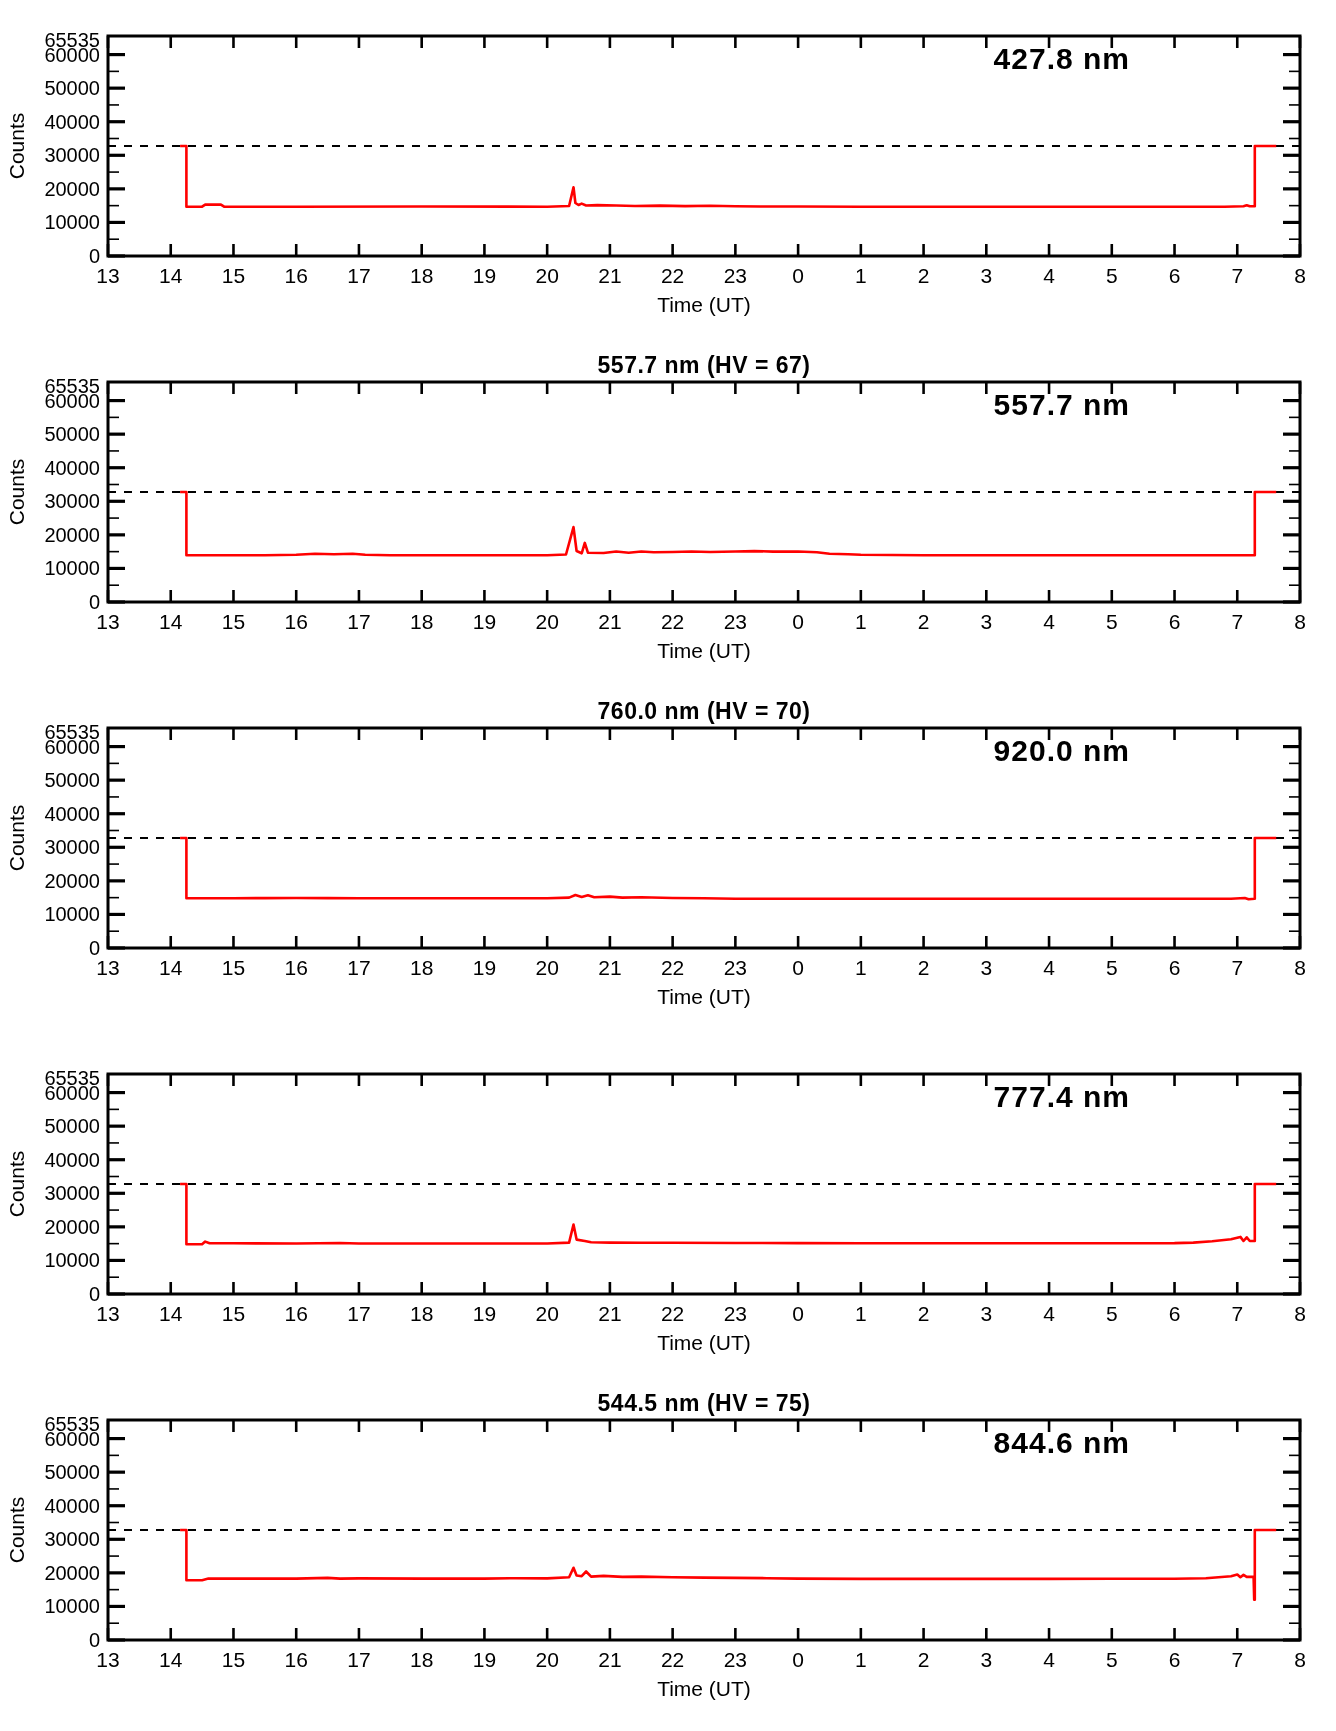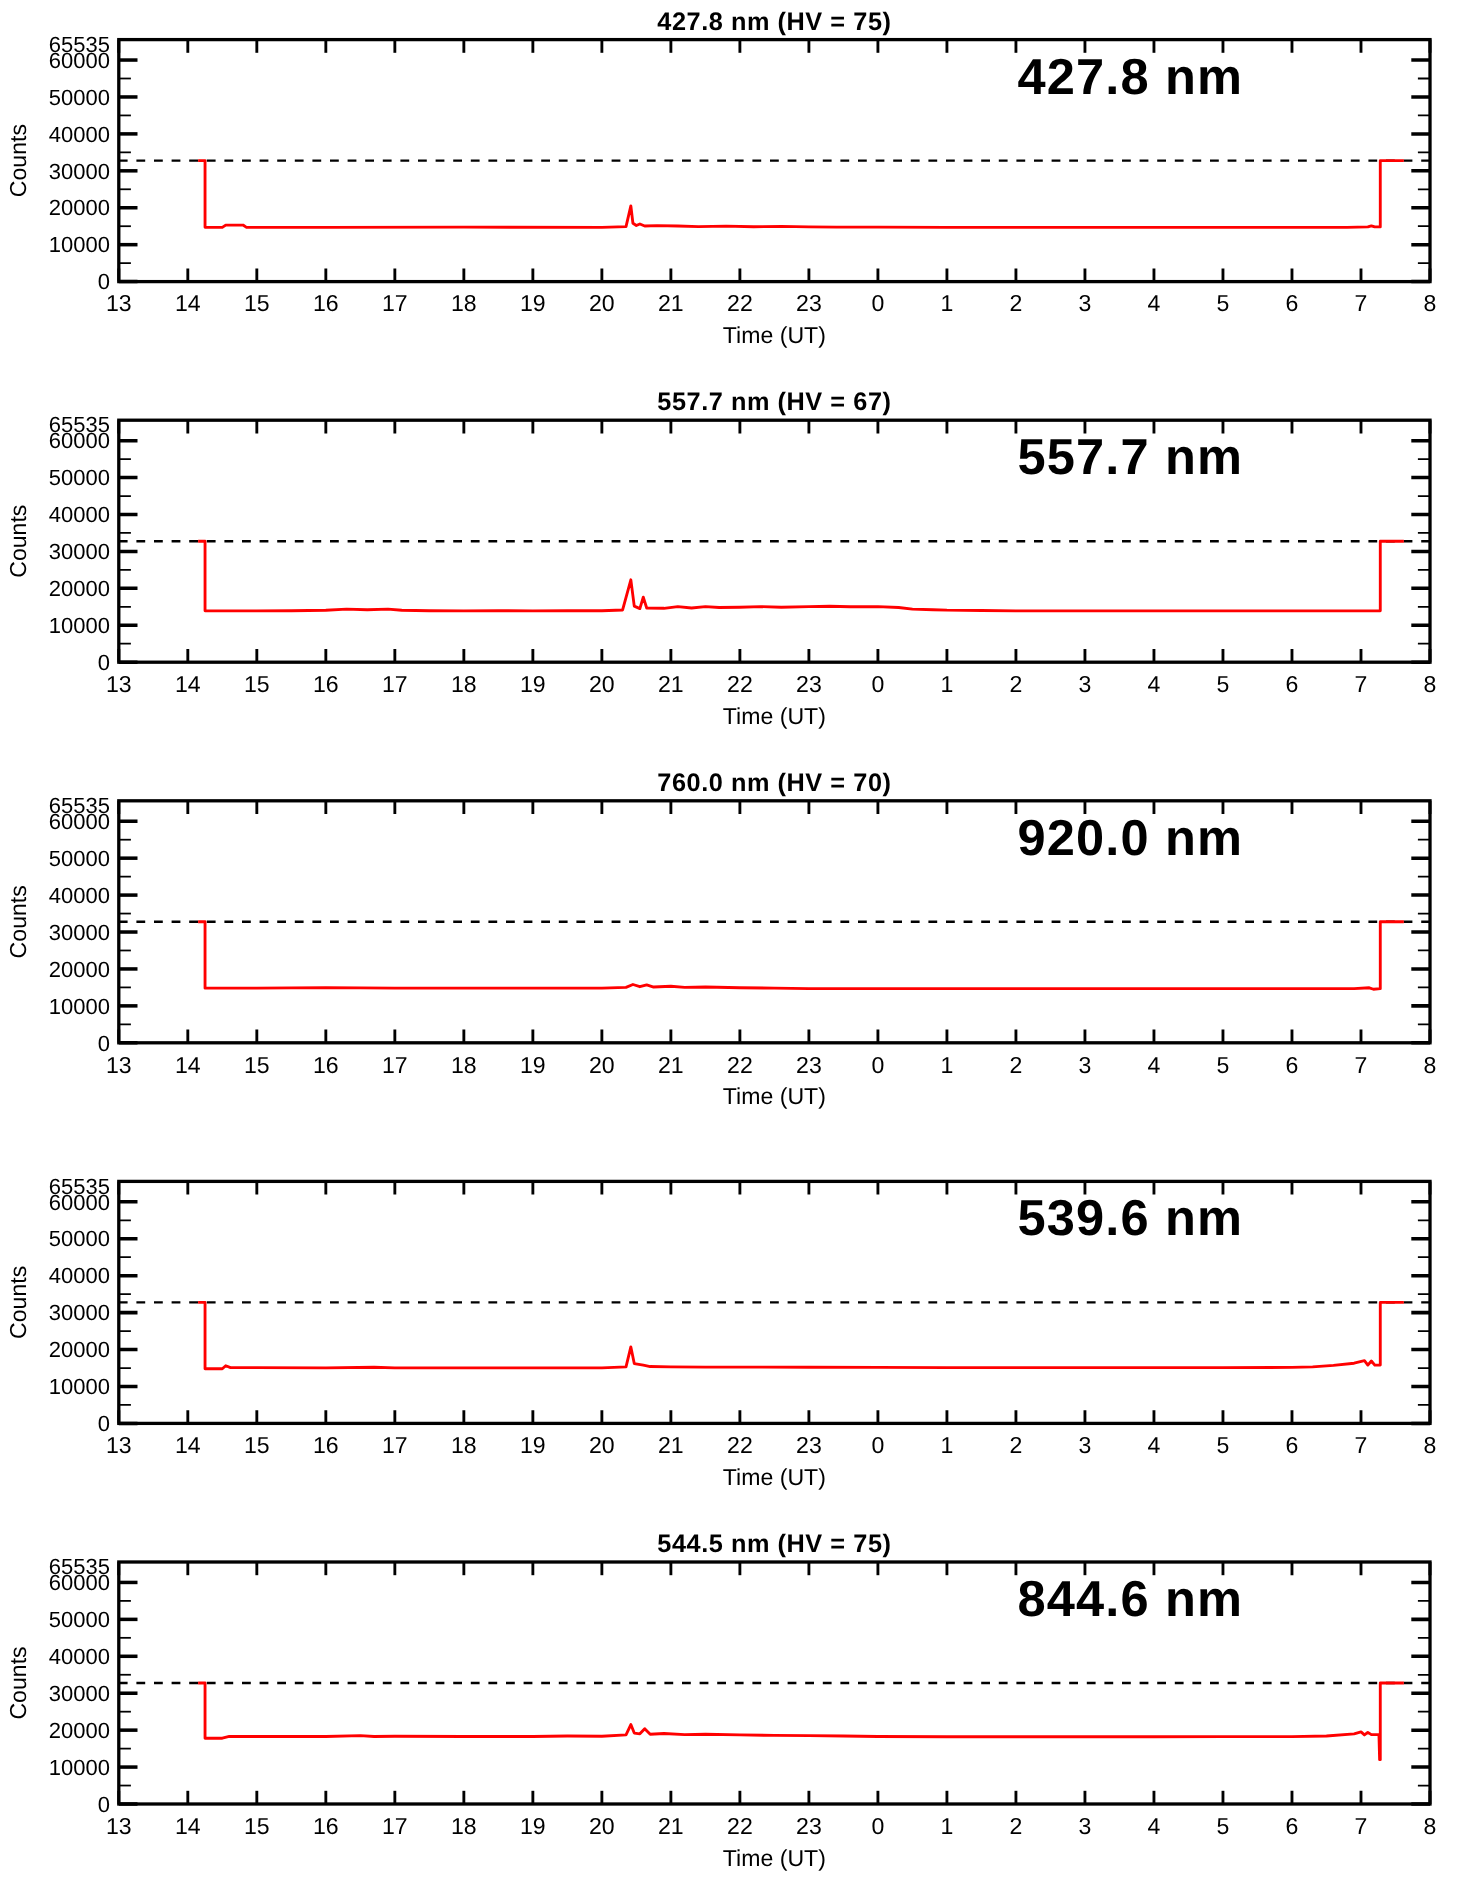--- a/index.html
+++ b/index.html
@@ -1,31 +1,30 @@
 <!DOCTYPE html>
 <html><head>
 <meta charset="utf-8">
 <style>
   html,body{margin:0;padding:0;background:#ffffff;}
   body{font-family:"Liberation Sans","DejaVu Sans",sans-serif;color:#000;}
   .figure{position:relative;width:1336px;height:1731px;background:#fff;overflow:hidden;}
   .panel{position:relative;width:1336px;height:346px;}
   .chart-title{position:absolute;left:108px;width:1192px;top:6px;text-align:center;
     font-size:23px;font-weight:bold;letter-spacing:0.5px;}
-  .wavelength-label{position:absolute;right:206px;top:42px;font-size:46px;font-weight:bold;
+  .wavelength-label{position:absolute;right:206px;top:42px;font-size:30px;font-weight:bold;
     letter-spacing:1px;}
   .chart-svg{position:absolute;left:0;top:0;}
 </style>
 </head>
 <body>
 
 <div class="figure">
 
   <div class="panel">
-    <div class="chart-title">427.8 nm (HV = 75)</div>
     <svg class="chart-svg" width="1336" height="346">
         <line x1="108" y1="146.00167849240864" x2="1300" y2="146.00167849240864" stroke="#000000" stroke-width="2.2" stroke-dasharray="8,8"></line>
         <polyline points="180.1,146.0 186.4,146.0 186.4,206.7 202.1,206.7 205.2,204.6 220.9,204.6 224.1,206.7 296.2,206.7 421.7,206.5 547.2,206.7 569.1,206.0 573.5,187.2 575.4,203.0 578.5,205.0 581.7,203.6 586.1,205.5 597.3,205.1 616.2,205.5 635.0,206.0 660.1,205.6 685.2,206.1 710.3,205.8 735.4,206.3 760.5,206.5 798.1,206.5 860.8,206.7 923.6,206.7 986.3,206.7 1049.1,206.7 1111.8,206.7 1174.5,206.7 1224.7,206.7 1243.5,206.3 1246.7,205.3 1249.8,206.3 1254.8,206.3 1254.8,146.0 1276.2,146.0" fill="none" stroke="#ff0000" stroke-width="2.6" stroke-linejoin="round" stroke-linecap="butt"></polyline>
         <rect x="108" y="36" width="1192" height="220" fill="none" stroke="#000000" stroke-width="3"></rect>
         <line x1="108" y1="256" x2="125" y2="256" stroke="#000000" stroke-width="3.2"></line>
         <line x1="1300" y1="256" x2="1283" y2="256" stroke="#000000" stroke-width="3.2"></line>
         <text x="100" y="263" text-anchor="end" font-size="20" fill="#000000" font-family="&quot;Liberation Sans&quot;,&quot;DejaVu Sans&quot;,sans-serif">0</text>
         <line x1="108" y1="222.43015182726788" x2="125" y2="222.43015182726788" stroke="#000000" stroke-width="3.2"></line>
         <line x1="1300" y1="222.43015182726788" x2="1283" y2="222.43015182726788" stroke="#000000" stroke-width="3.2"></line>
         <text x="100" y="229.43015182726788" text-anchor="end" font-size="20" fill="#000000" font-family="&quot;Liberation Sans&quot;,&quot;DejaVu Sans&quot;,sans-serif">10000</text>
@@ -430,21 +429,21 @@
         <text x="1174.5263157894738" y="283" text-anchor="middle" font-size="21" fill="#000000" font-family="&quot;Liberation Sans&quot;,&quot;DejaVu Sans&quot;,sans-serif">6</text>
         <line x1="1237.2631578947369" y1="256" x2="1237.2631578947369" y2="244" stroke="#000000" stroke-width="2.6"></line>
         <line x1="1237.2631578947369" y1="36" x2="1237.2631578947369" y2="48" stroke="#000000" stroke-width="2.6"></line>
         <text x="1237.2631578947369" y="283" text-anchor="middle" font-size="21" fill="#000000" font-family="&quot;Liberation Sans&quot;,&quot;DejaVu Sans&quot;,sans-serif">7</text>
         <line x1="1300" y1="256" x2="1300" y2="244" stroke="#000000" stroke-width="2.6"></line>
         <line x1="1300" y1="36" x2="1300" y2="48" stroke="#000000" stroke-width="2.6"></line>
         <text x="1300" y="283" text-anchor="middle" font-size="21" fill="#000000" font-family="&quot;Liberation Sans&quot;,&quot;DejaVu Sans&quot;,sans-serif">8</text>
         <text x="704" y="312" text-anchor="middle" font-size="21" fill="#000000" font-family="&quot;Liberation Sans&quot;,&quot;DejaVu Sans&quot;,sans-serif">Time (UT)</text>
         <text x="24" y="146" text-anchor="middle" font-size="21" fill="#000000" font-family="&quot;Liberation Sans&quot;,&quot;DejaVu Sans&quot;,sans-serif" transform="rotate(-90 24 146)">Counts</text>
       </svg>
-    <div class="wavelength-label">539.6 nm</div>
+    <div class="wavelength-label">777.4 nm</div>
   </div>
 
   <div class="panel">
     <div class="chart-title">544.5 nm (HV = 75)</div>
     <svg class="chart-svg" width="1336" height="346">
         <line x1="108" y1="146.00167849240864" x2="1300" y2="146.00167849240864" stroke="#000000" stroke-width="2.2" stroke-dasharray="8,8"></line>
         <polyline points="180.1,146.0 186.4,146.0 186.4,196.2 202.1,196.2 208.4,194.6 233.5,194.6 296.2,194.6 327.6,193.9 340.1,194.6 358.9,194.4 421.7,194.6 484.4,194.6 515.8,194.2 547.2,194.4 569.1,193.2 573.5,183.8 576.6,191.5 581.7,192.2 586.1,187.5 591.1,192.6 603.6,191.9 622.4,192.9 641.3,192.6 672.6,193.2 704.0,193.6 735.4,193.9 766.7,194.2 798.1,194.6 860.8,194.9 923.6,194.9 986.3,194.9 1049.1,194.9 1111.8,194.7 1174.5,194.7 1205.9,194.2 1231.0,192.2 1237.3,190.5 1240.4,193.2 1243.5,190.9 1246.7,192.9 1253.6,192.9 1254.2,215.7 1254.8,215.7 1254.8,146.0 1276.2,146.0" fill="none" stroke="#ff0000" stroke-width="2.6" stroke-linejoin="round" stroke-linecap="butt"></polyline>
         <rect x="108" y="36" width="1192" height="220" fill="none" stroke="#000000" stroke-width="3"></rect>
         <line x1="108" y1="256" x2="125" y2="256" stroke="#000000" stroke-width="3.2"></line>
         <line x1="1300" y1="256" x2="1283" y2="256" stroke="#000000" stroke-width="3.2"></line>

